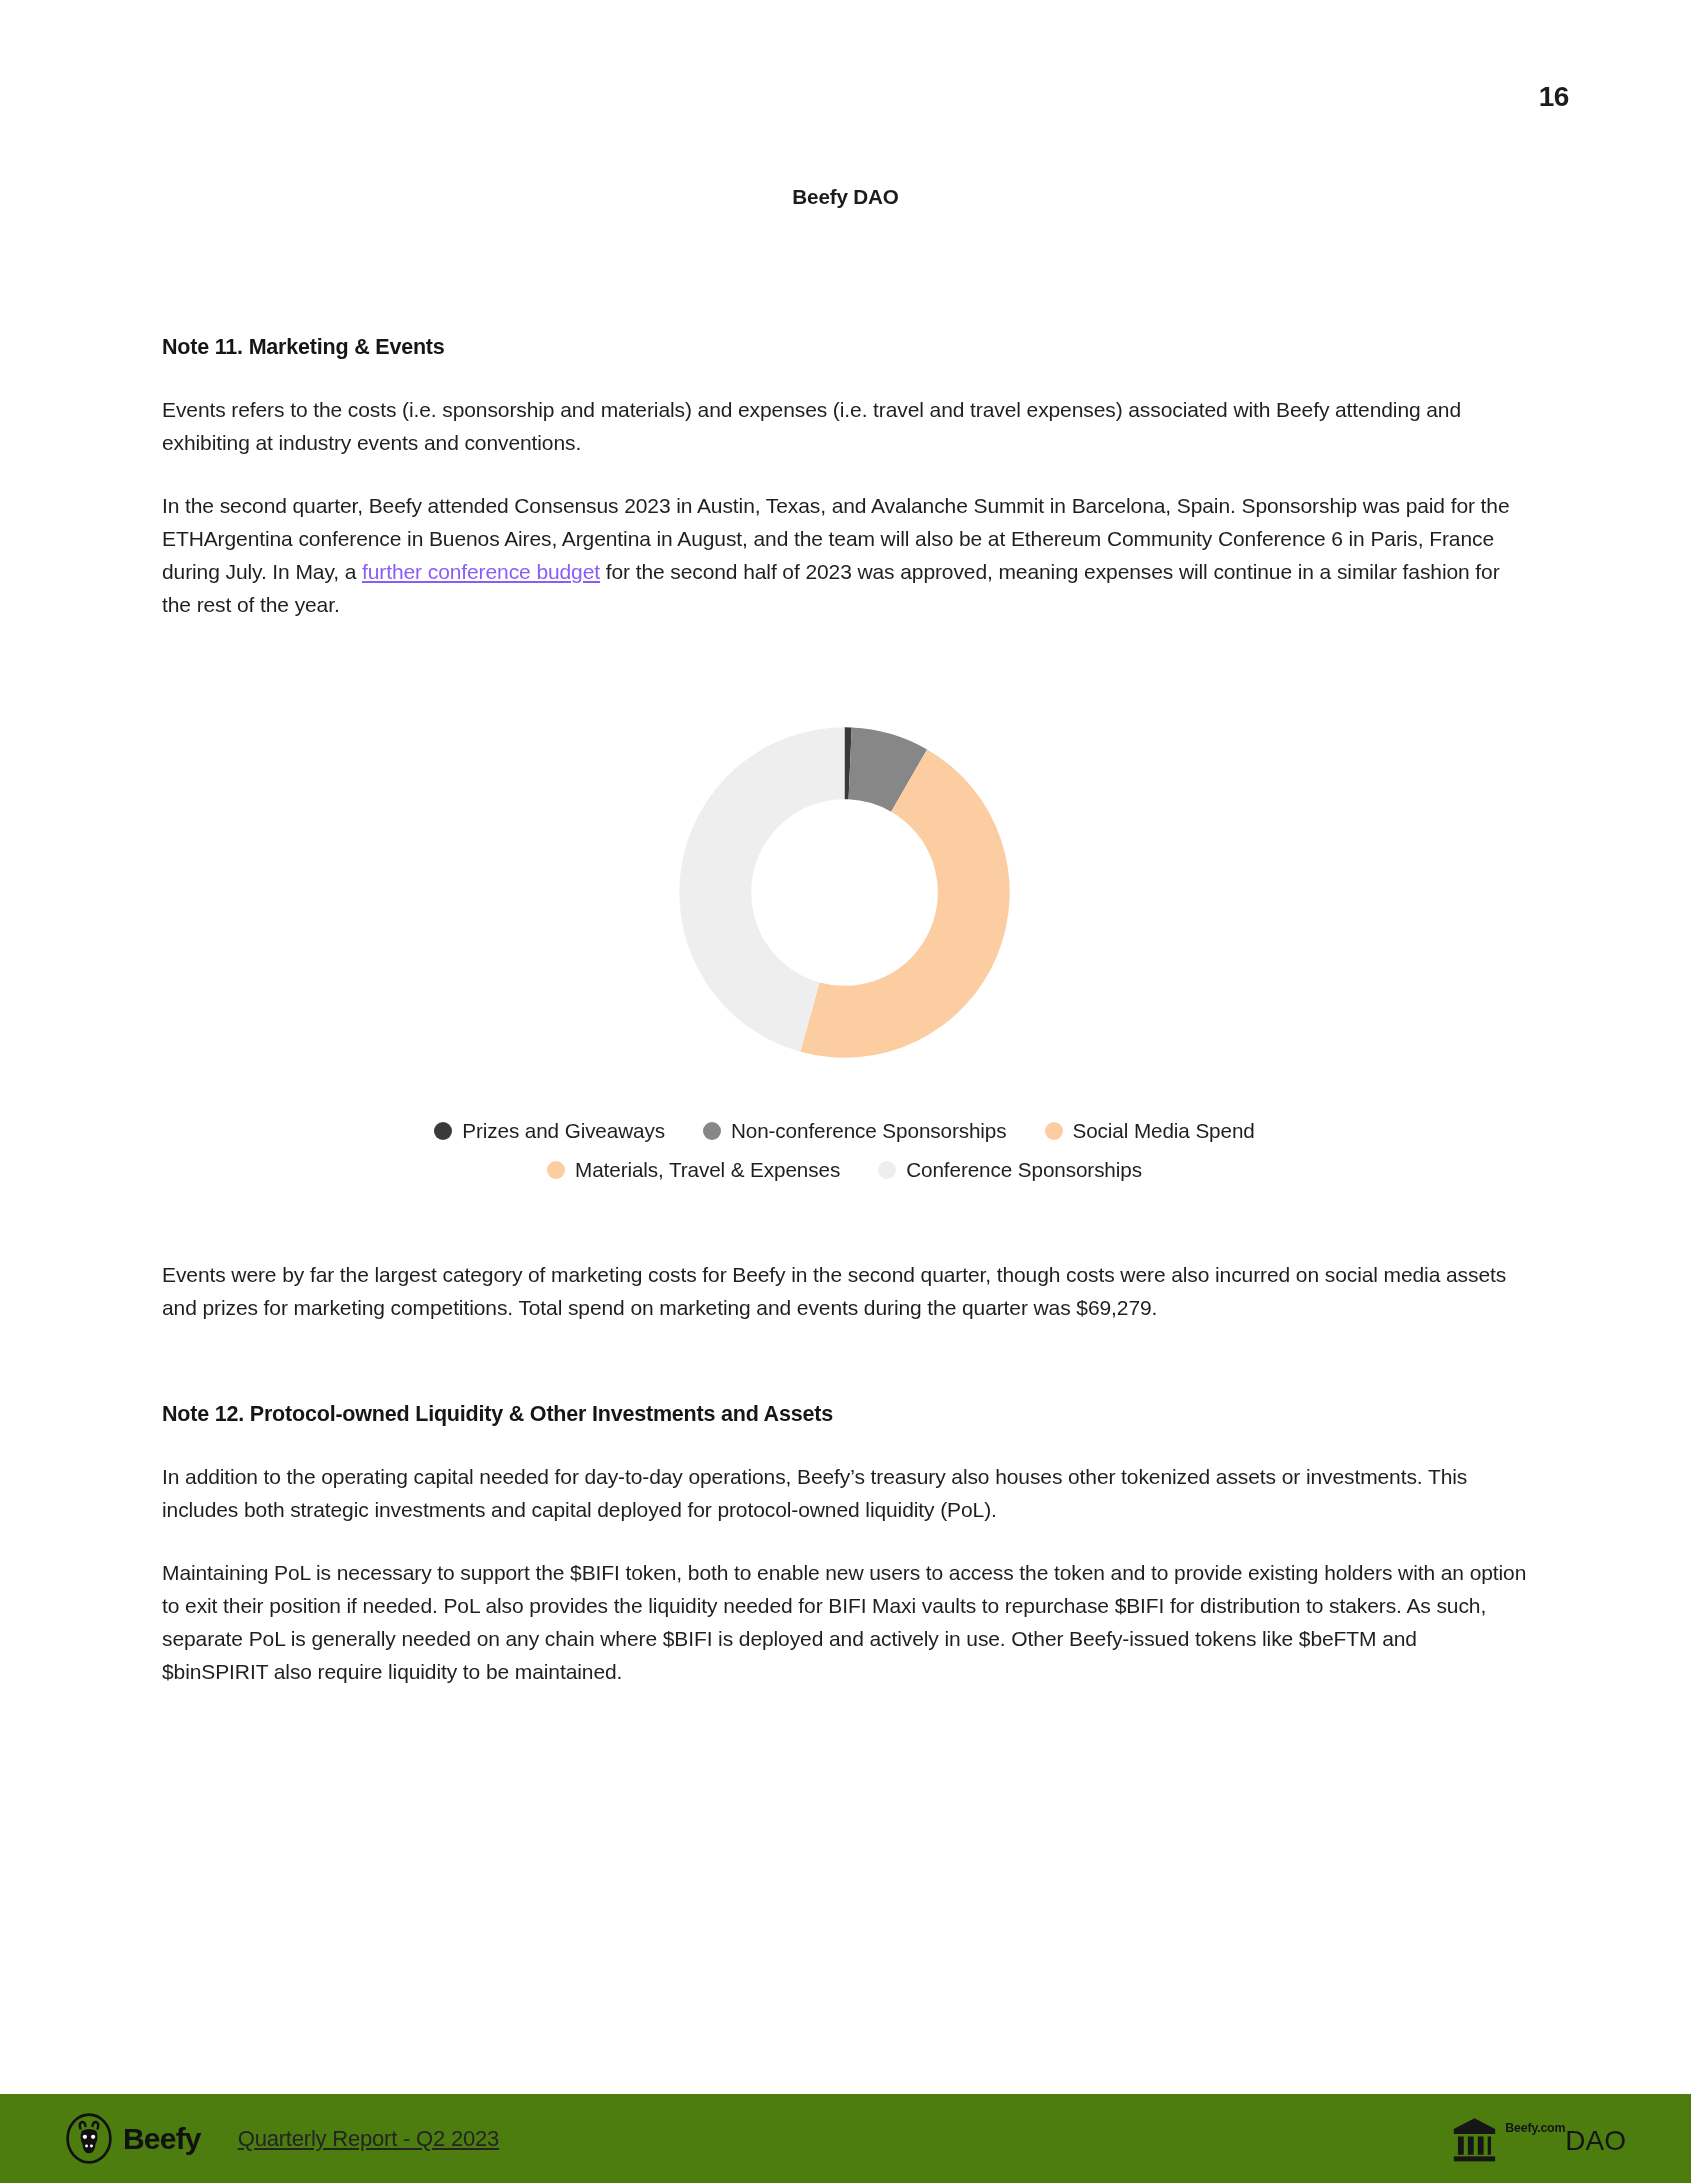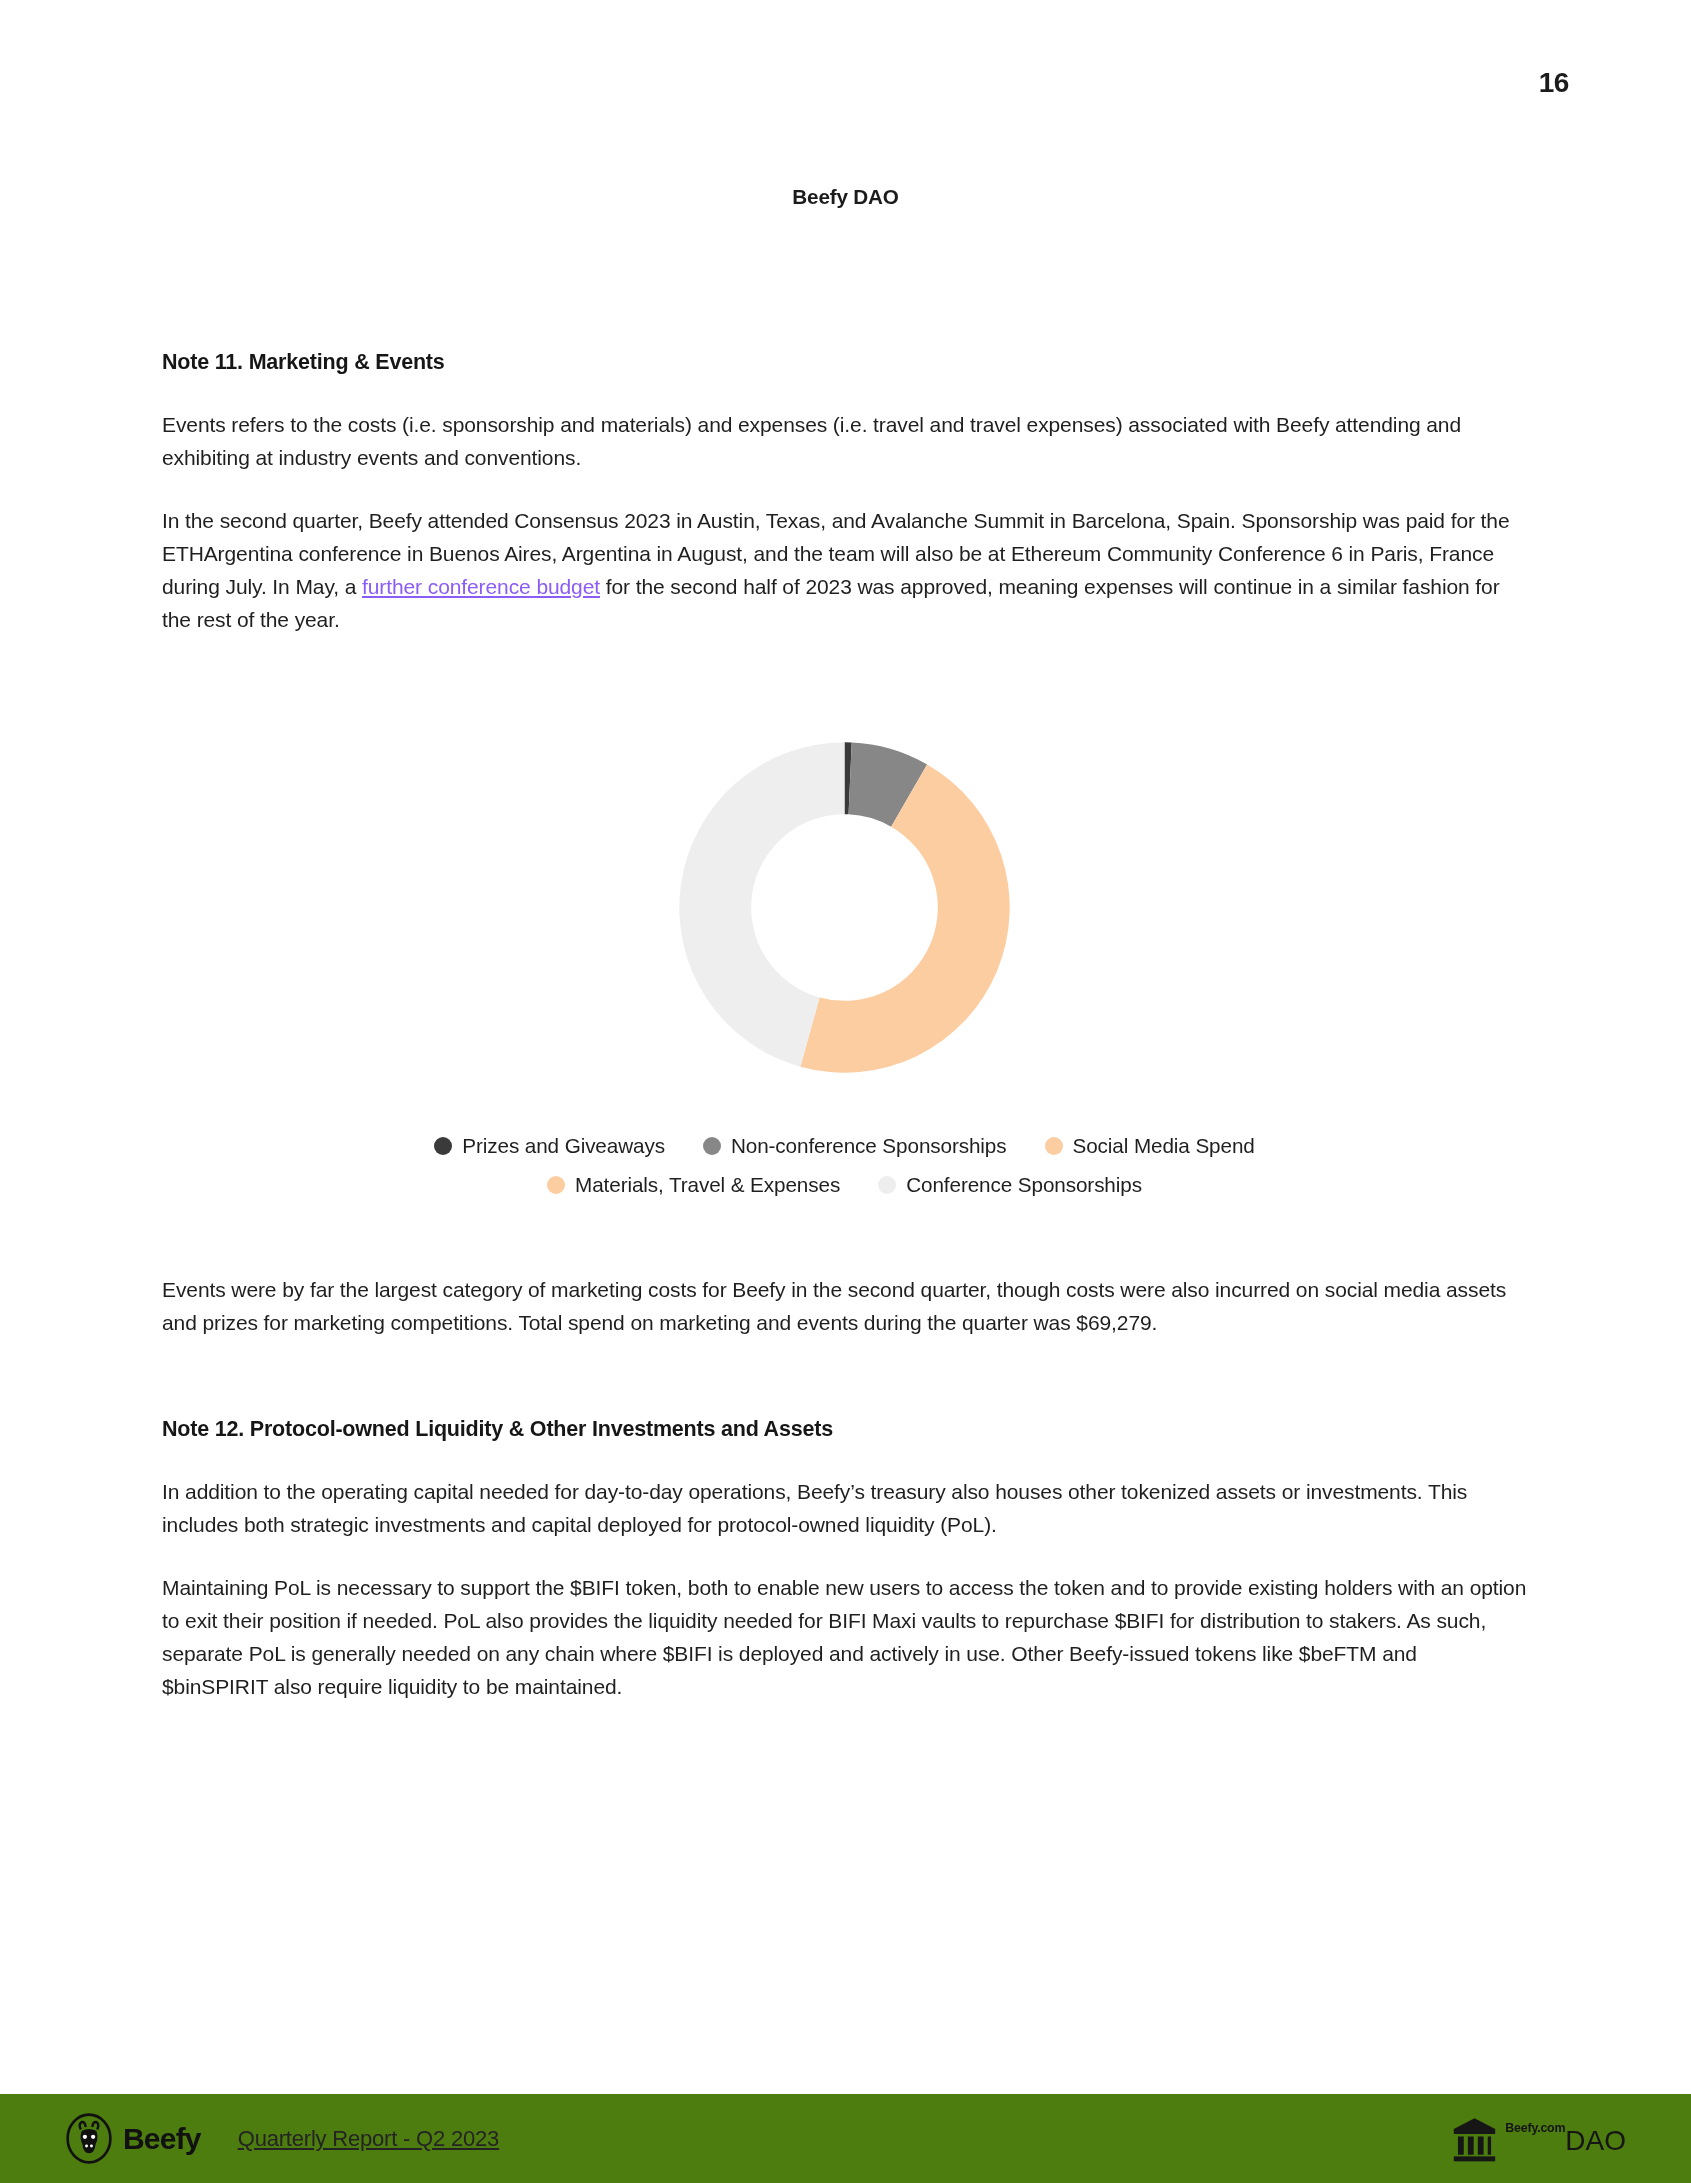--- a/index.html
+++ b/index.html
@@ -12,21 +12,21 @@
     height: 2183px;
     position: relative;
     font-family: "Liberation Sans", sans-serif;
     color: #1c1c1c;
     overflow: hidden;
   }
 
   
   .page-number {
     position: absolute;
-    top: 67px;
+    top: 81px;
     right: 122px;
     font-size: 28px;
     font-weight: bold;
     letter-spacing: -0.4px;
     color: #1c1c1c;
   }
 
   
   .doc-header {
     position: absolute;
@@ -37,21 +37,21 @@
     font-size: 20.7px;
     font-weight: bold;
     letter-spacing: -0.2px;
     color: #1c1c1c;
   }
 
   
   .content {
     position: absolute;
     left: 162px;
-    top: 350px;
+    top: 335px;
     width: 1365px;
   }
 
   .note-heading {
     font-size: 21.5px;
     font-weight: bold;
     letter-spacing: -0.2px;
     margin: 0 0 33px 0;
     color: #161616;
   }

